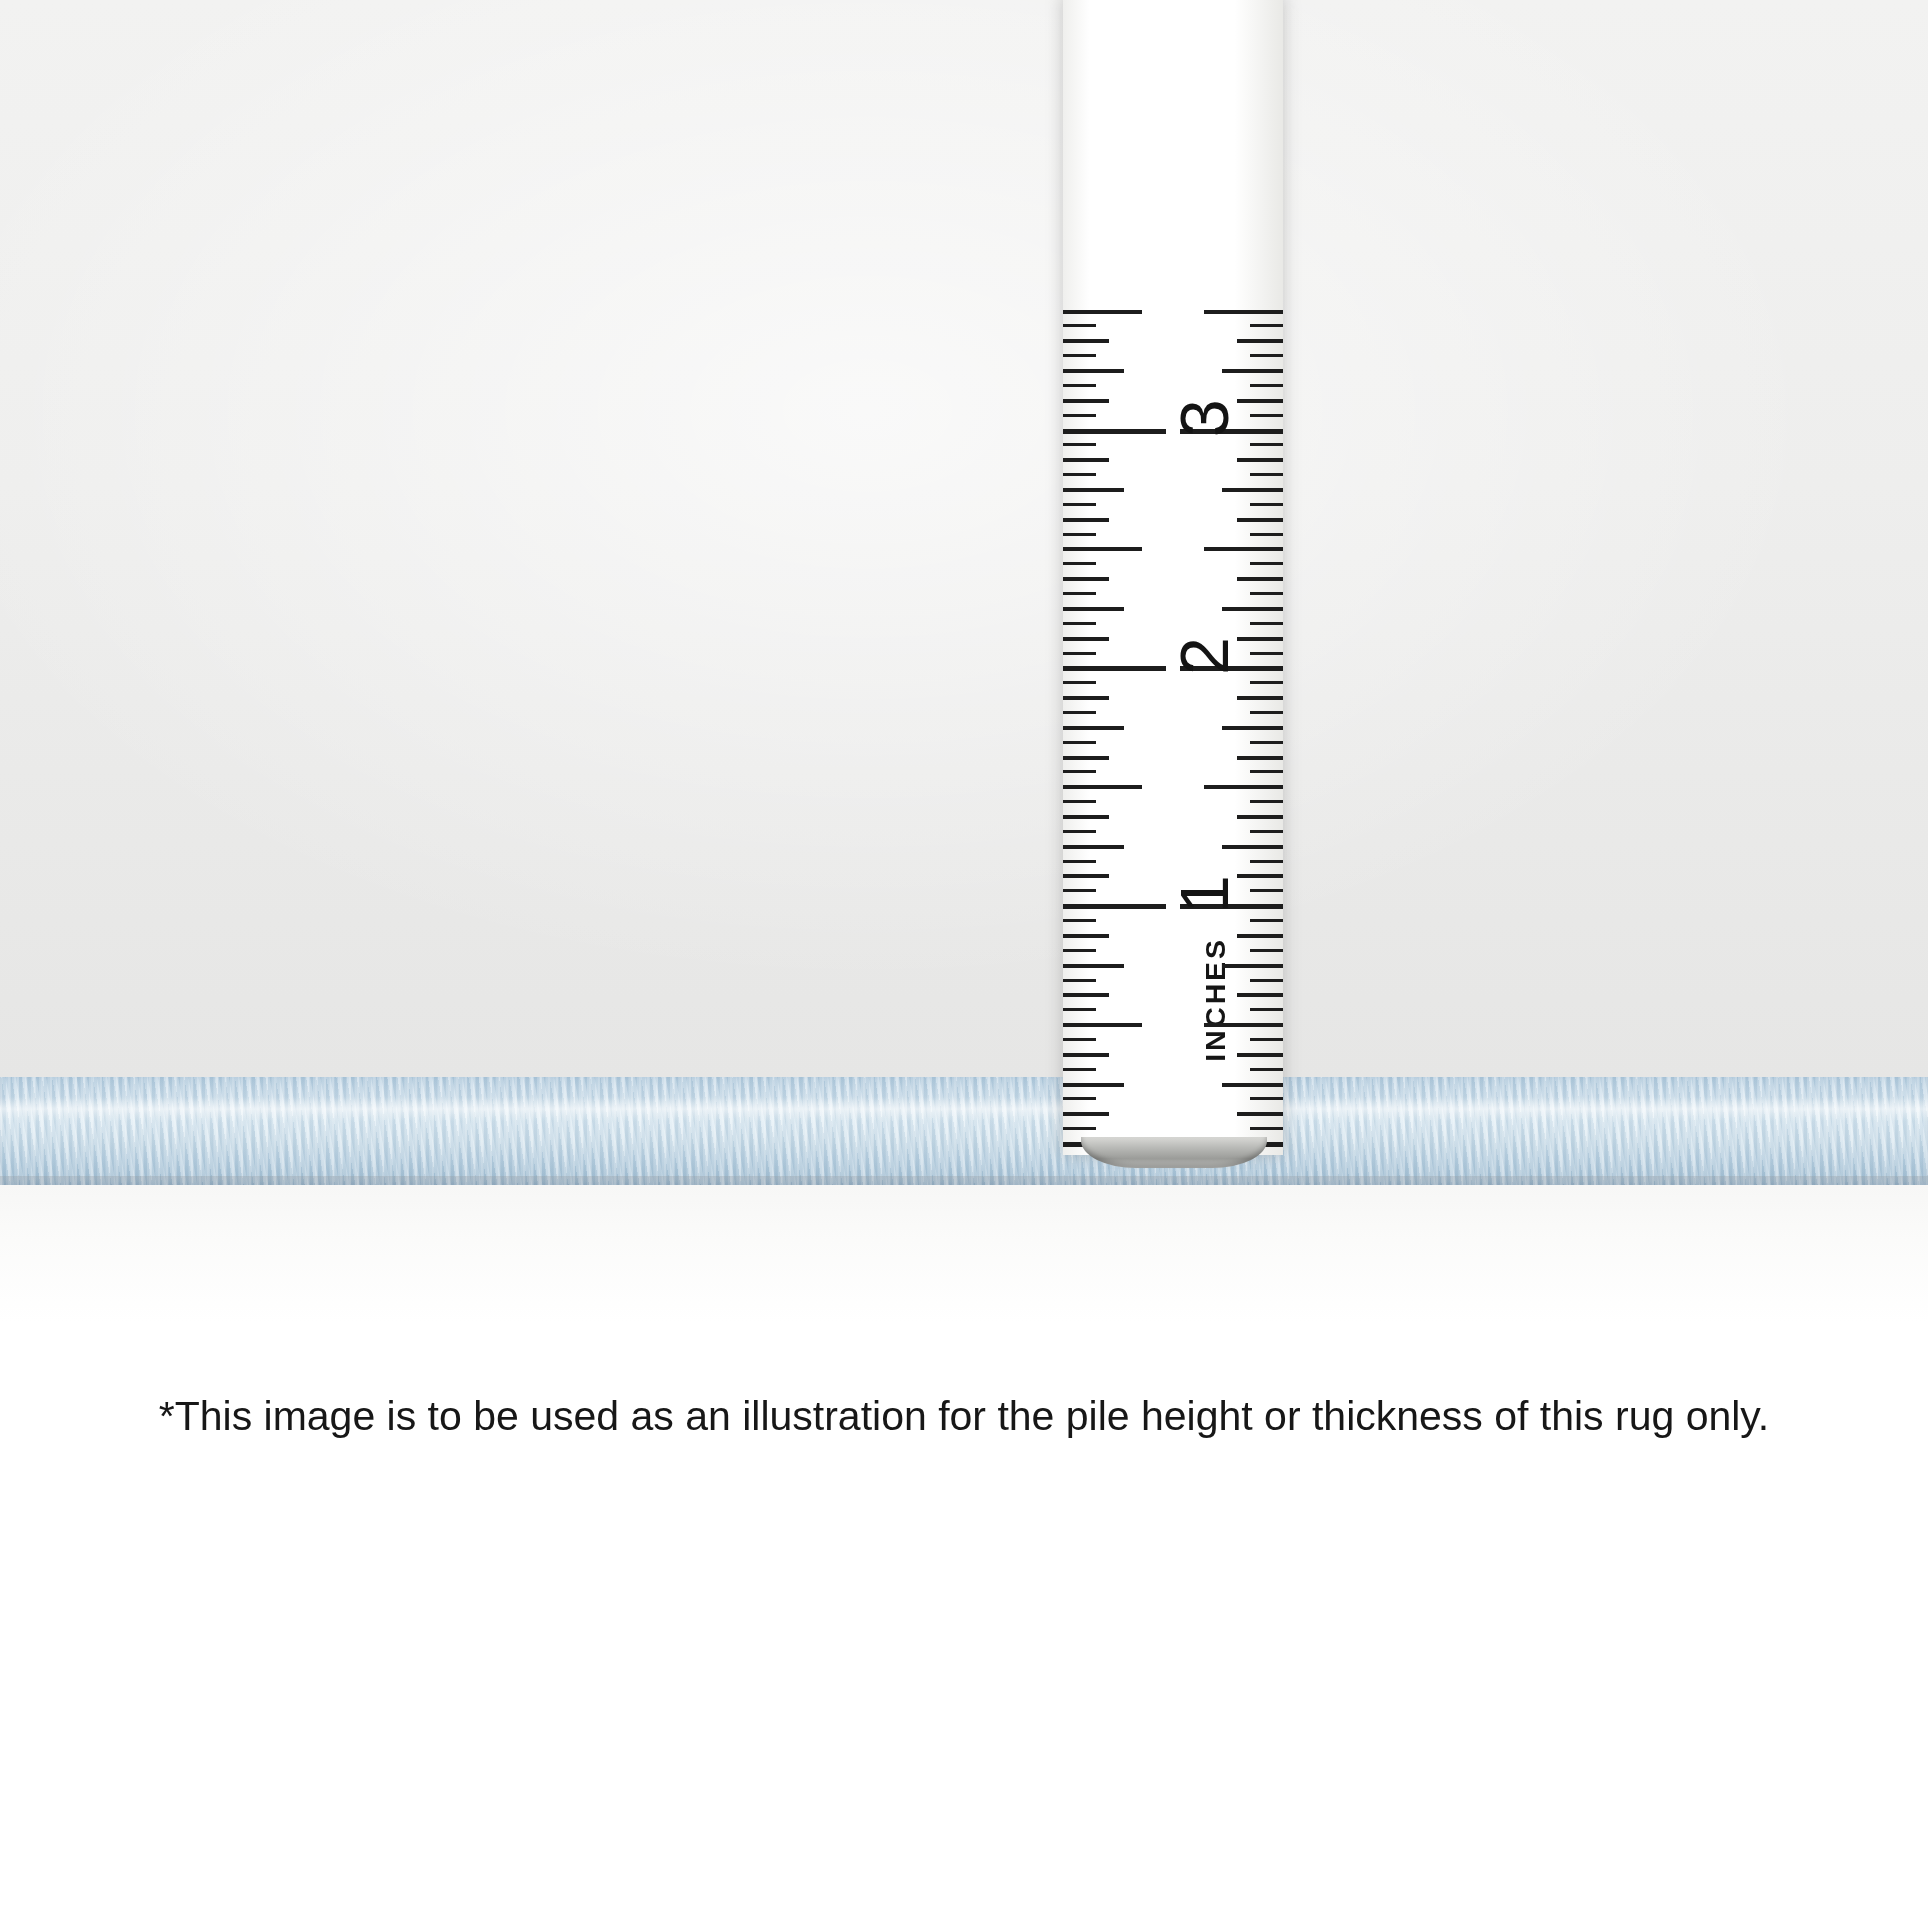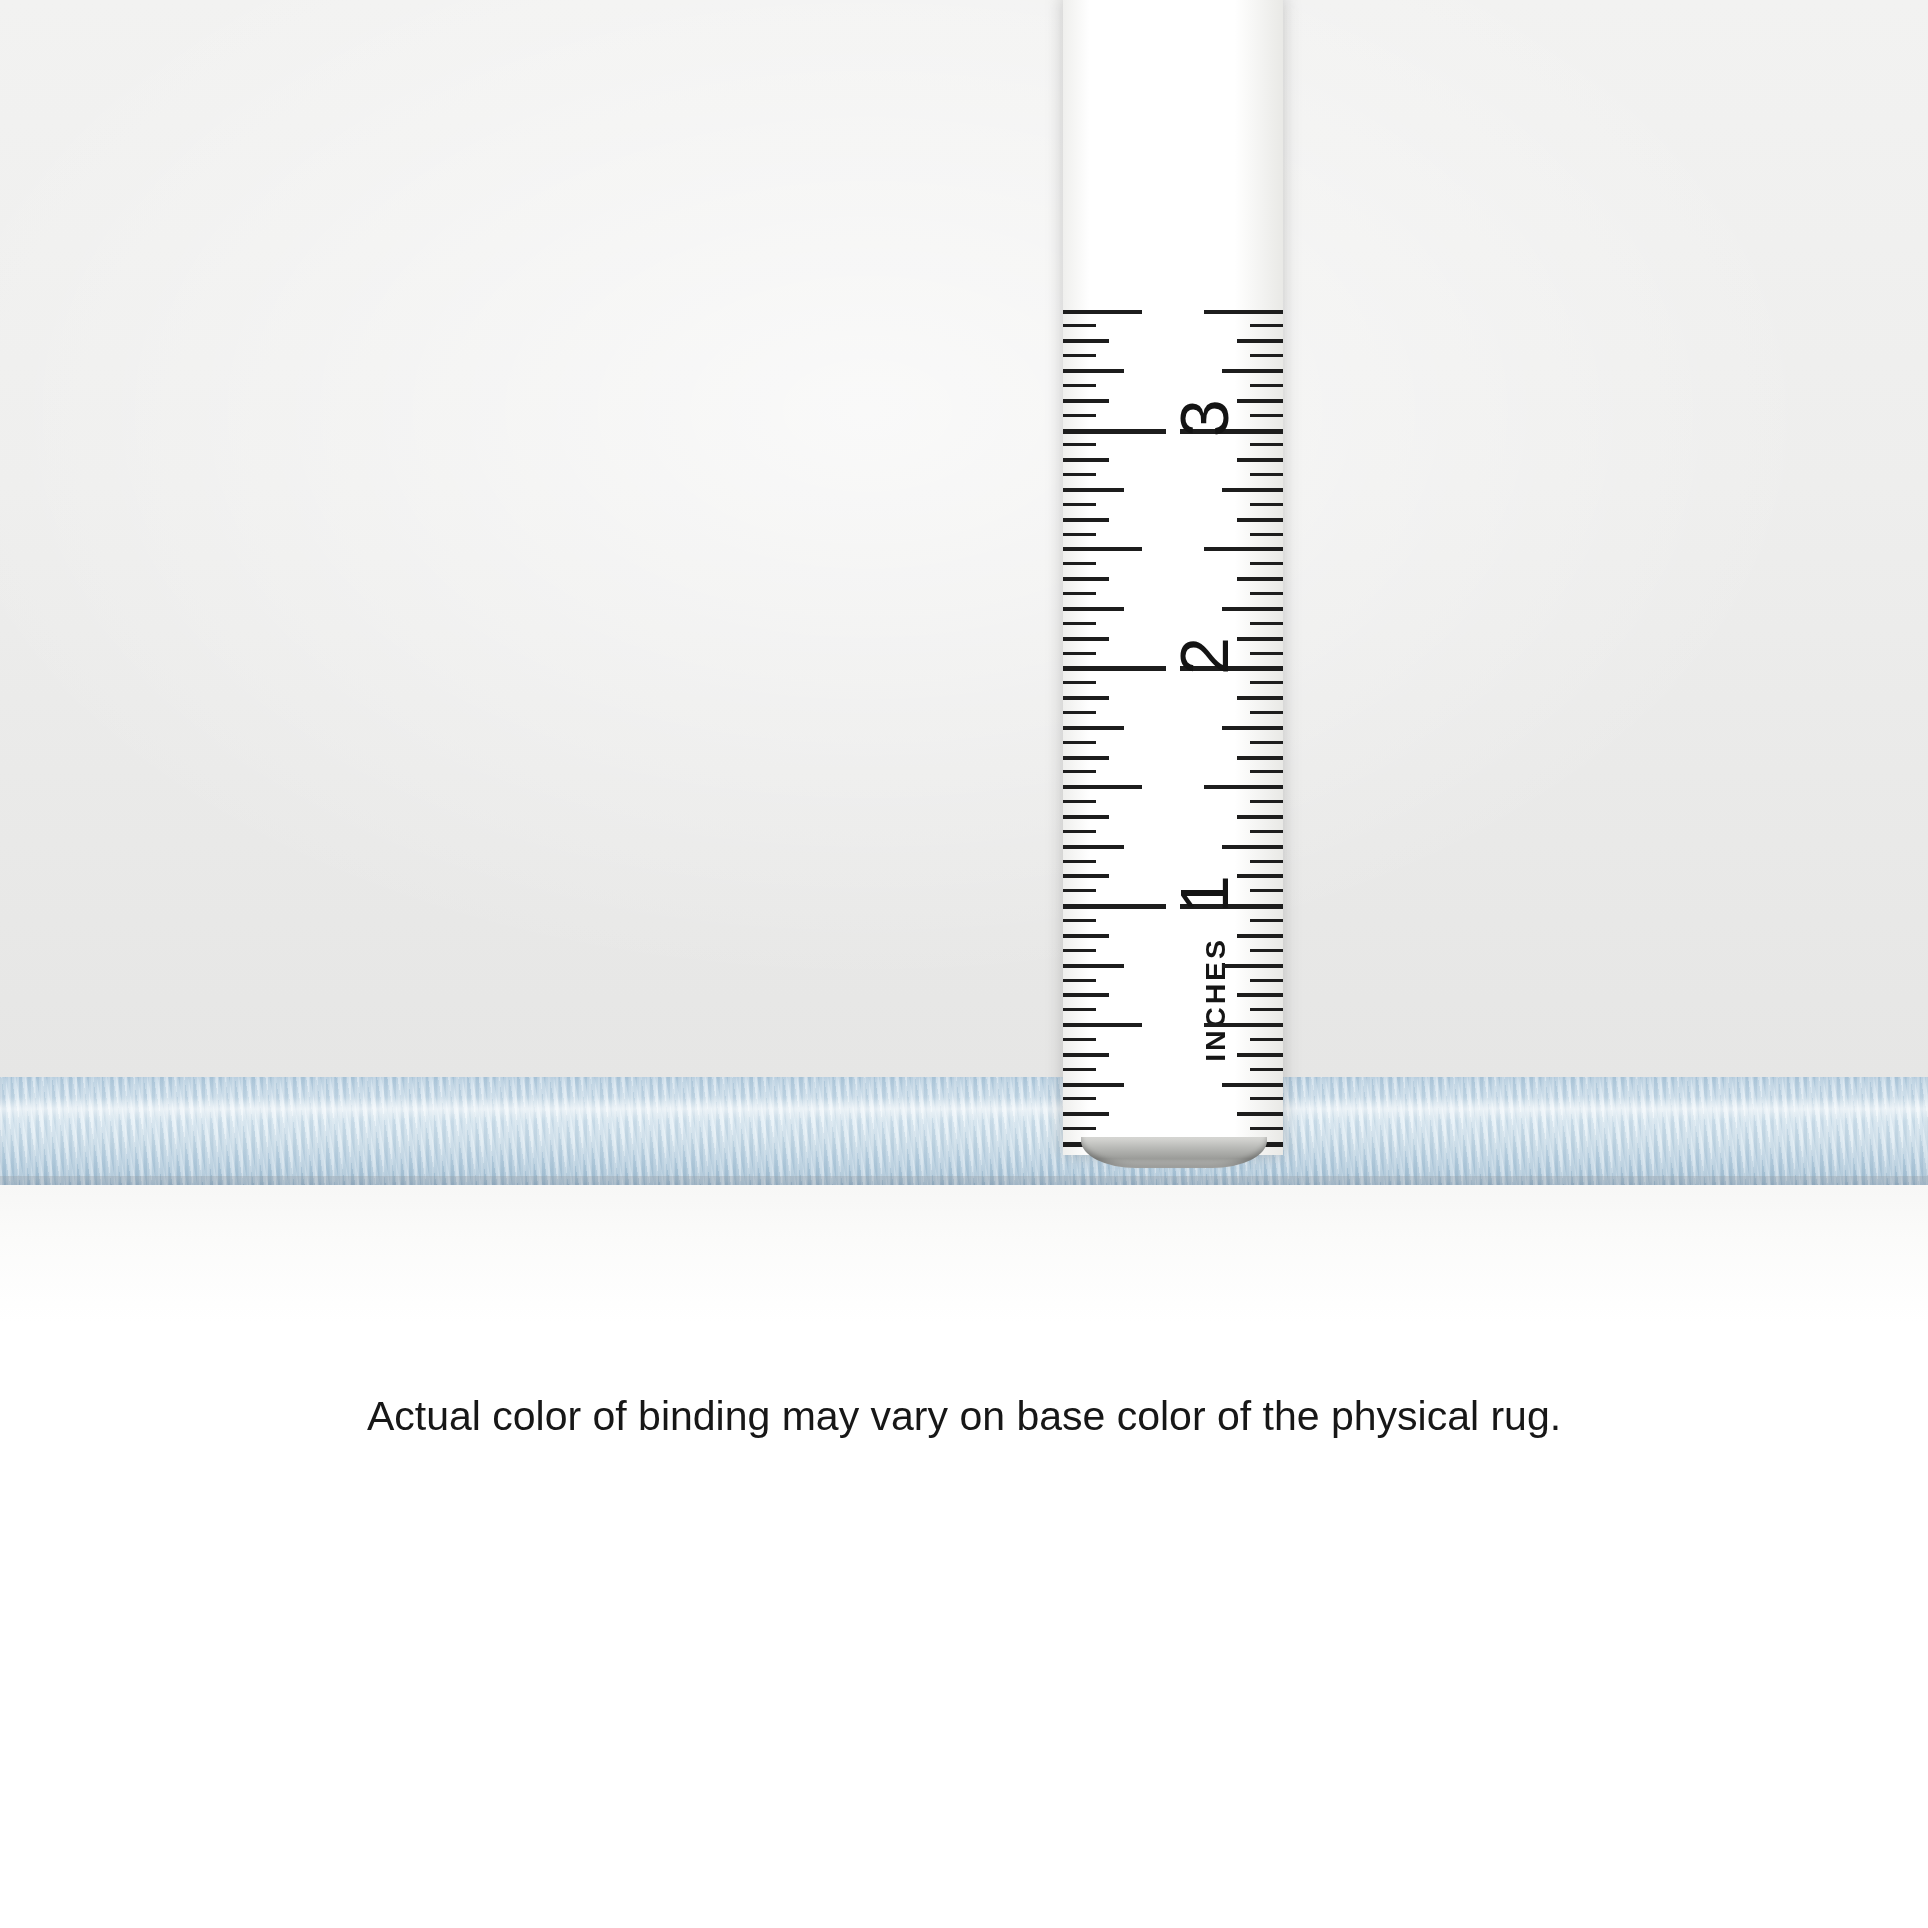--- a/index.html
+++ b/index.html
@@ -332,17 +332,17 @@
         <div class="tick half" style="top: 314px;"></div>
         <div class="tick r half" style="top: 314px;"></div>
         <div class="num" style="top: 864px;">1</div>
         <div class="num" style="top: 626px;">2</div>
         <div class="num" style="top: 388px;">3</div>
       </div>
     <div class="ruler-end"></div>
   </div>
 
   <div class="caption">
-    <span class="line">Actual color of binding may vary on base color of the physical rug.</span>
+    <span class="line">*This image is to be used as an illustration for the pile height or thickness of this rug only.</span>
   </div>
 
 </div>
 
 
 </body></html>

